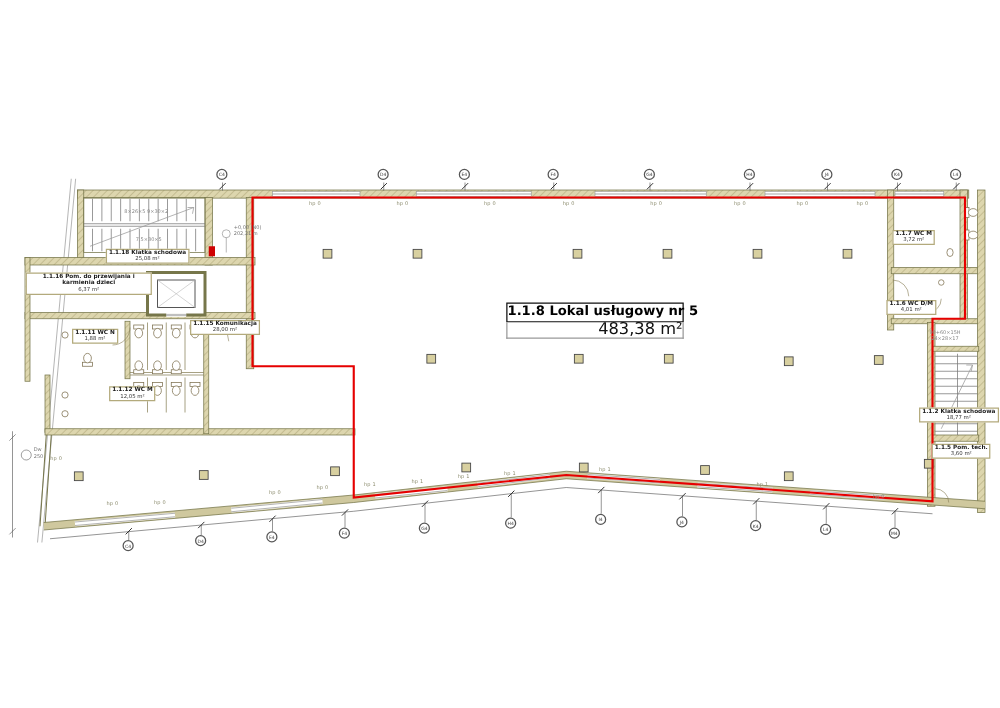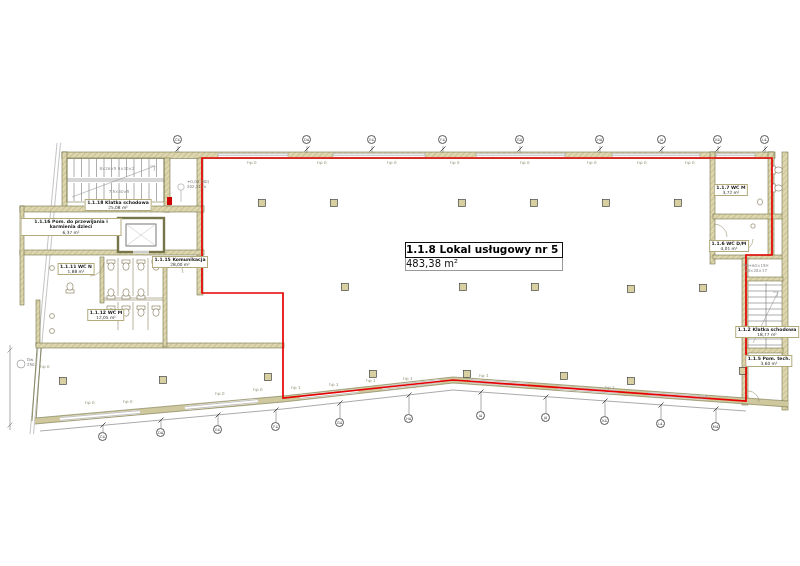--- a/index.html
+++ b/index.html
@@ -13,24 +13,24 @@
   .note{font-size:4px;color:#888}
   .ann{font-size:4px;color:#777}
   .bub{position:absolute;width:9px;height:9px;border:.6px solid #555;border-radius:50%;
        font-size:3.6px;line-height:8.6px;text-align:center;color:#444;background:#fff;
        box-sizing:border-box}
   .room-label{position:absolute;transform:translateX(-50%);background:#fff;
        border:.5px solid #b3aa7c;text-align:center;padding:0 1.5px;line-height:1.18}
   .room-label .rn{font-size:4.6px;font-weight:bold;color:#1a1a1a;white-space:nowrap}
   .room-label.wide .rn{white-space:normal}
   .room-label .ra{font-size:4.3px;color:#333;white-space:nowrap}
-  .unit-label{position:absolute;left:405px;top:242px;width:158px;text-align:left}
+  .unit-label{position:absolute;left:405px;top:242px;width:142px;text-align:right}
   .unit-title{border:1.3px solid #111;background:#fff;font-weight:bold;font-size:10.5px;
        line-height:13.5px;white-space:nowrap}
-  .unit-area{border:.6px solid #999;border-top:none;background:#fff;font-size:10px;
+  .unit-area{border:.6px solid #999;border-top:none;background:#fff;font-size:13px;
        line-height:12px;color:#111}
 </style>
 </head>
 <body>
 
 <div class="plan">
 
 <svg width="800" height="566" viewBox="0 0 800 566">
   <defs>
     <pattern id="hatch" width="4" height="4" patternUnits="userSpaceOnUse" patternTransform="rotate(45)">

